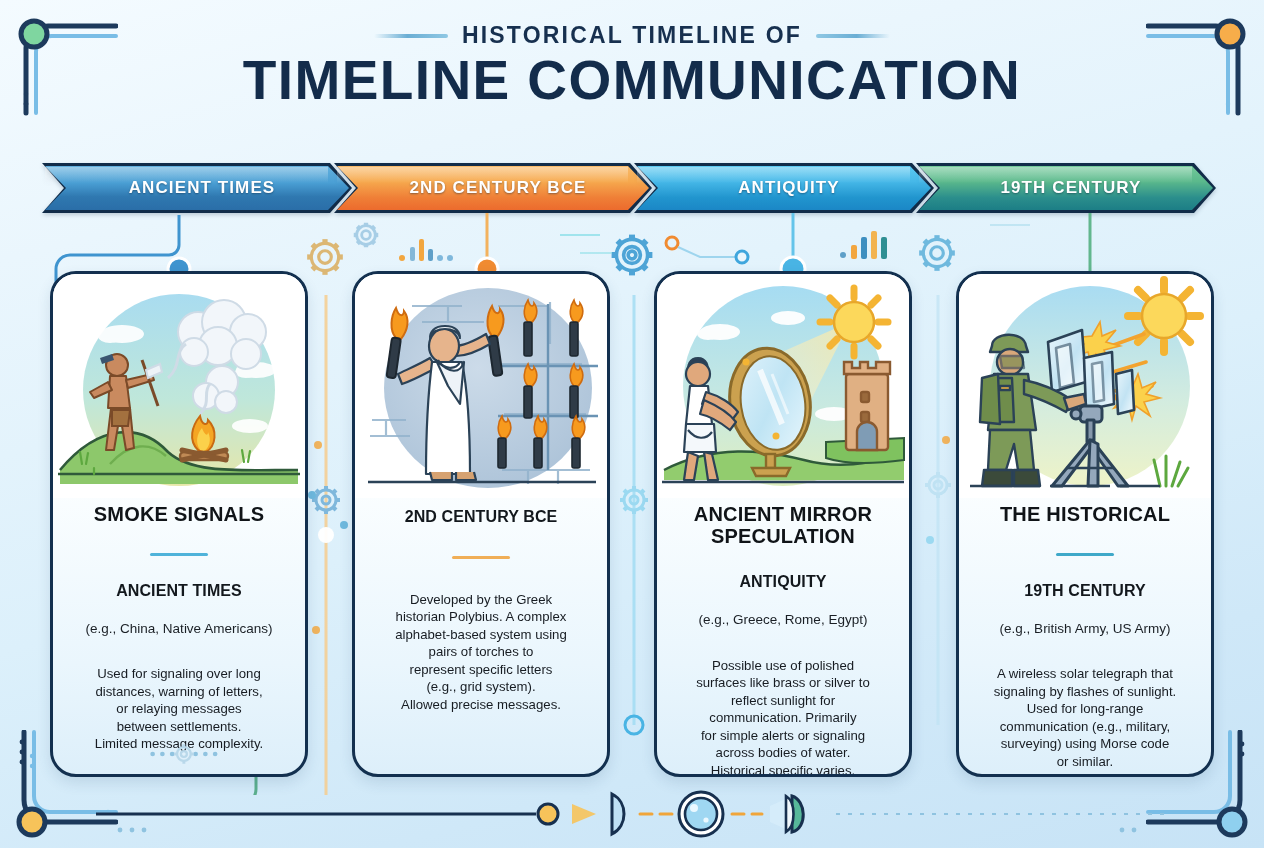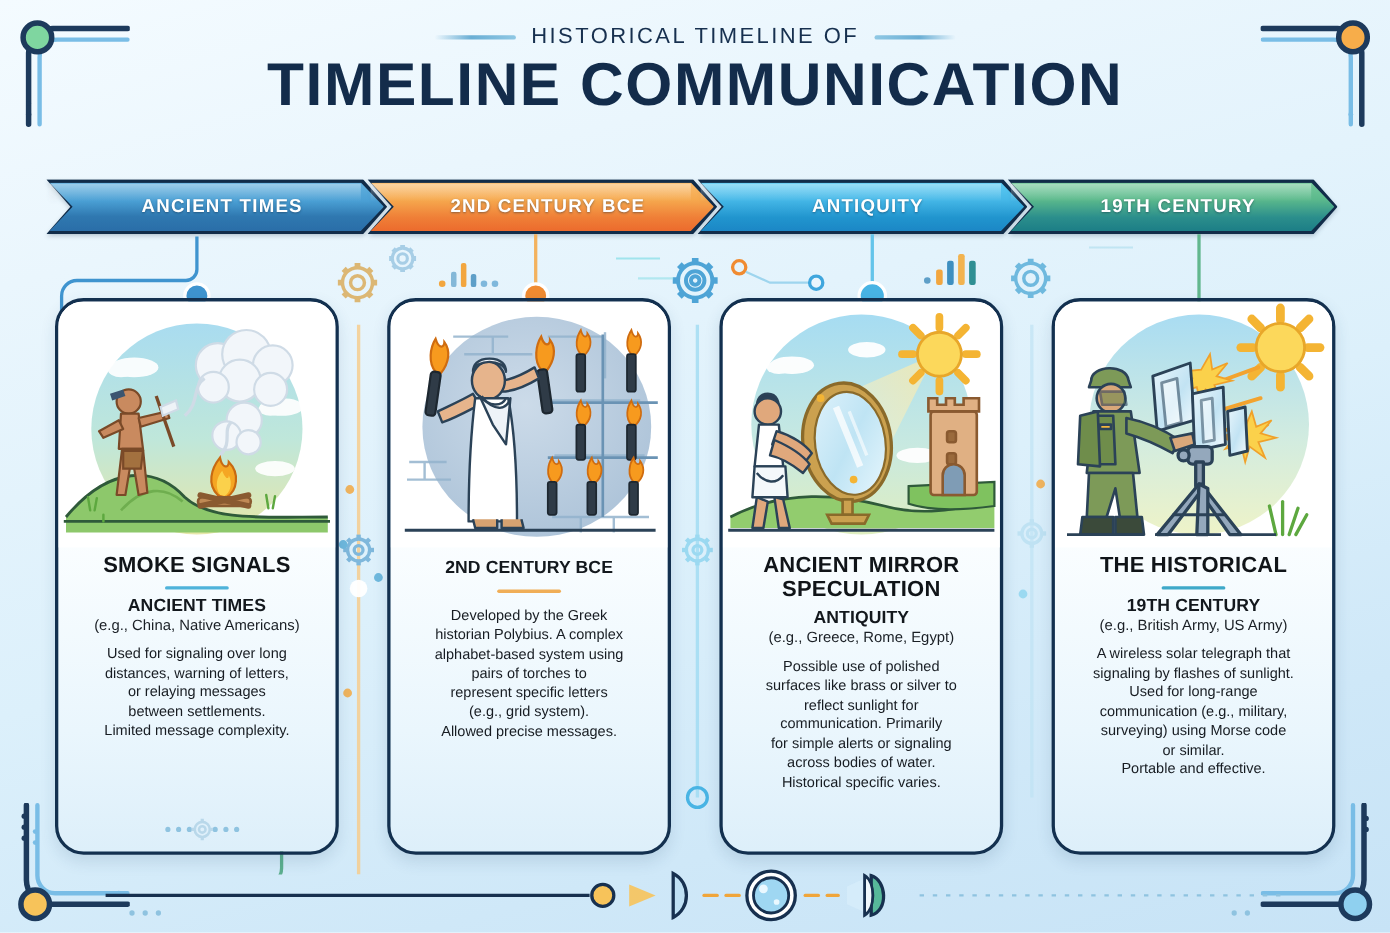--- a/index.html
+++ b/index.html
@@ -27,21 +27,21 @@
     display: flex; align-items: center; justify-content: center; gap: 14px;
   }
   .kicker-rule {
     width: 74px; height: 4px; border-radius: 2px;
     background: linear-gradient(90deg, rgba(110,175,215,0) 0%, #6aaed4 45%, #8fc8e4 100%);
   }
   .kicker-rule.right {
     background: linear-gradient(270deg, rgba(110,175,215,0) 0%, #6aaed4 45%, #8fc8e4 100%);
   }
   #title-kicker {
-    font-size: 20px; font-weight: 400; letter-spacing: 2.2px;
+    font-size: 23px; font-weight: 700; letter-spacing: 2.2px;
     color: #17304f; white-space: nowrap;
   }
   #title-main {
     margin-top: 2px;
     font-size: 55px; font-weight: 800; letter-spacing: 1.4px;
     color: #132c4b; white-space: nowrap; line-height: 1.08;
   }
 
   
   #banner {
@@ -100,21 +100,21 @@
   .illus {
     position: relative;
     width: 100%; height: 224px;
     overflow: hidden;
     flex: none;
   }
   .illus svg { display: block; width: 100%; height: 100%; }
 
   .card-body {
     width: 100%; padding: 6px 10px 0; text-align: center;
-    display: flex; flex-direction: column; align-items: center;
+    display: flex; flex-direction: column; align-items: center; gap: 20px;
   }
   .card-title {
     font-size: 20px; font-weight: 700; color: #101418;
     letter-spacing: .2px; line-height: 1.08;
   }
   .rule {
     width: 58px; height: 3px; border-radius: 2px; margin: 7px 0 6px;
   }
   .rule.blue { background: #4fb3da; }
   .rule.orange { background: #f0ae57; }

